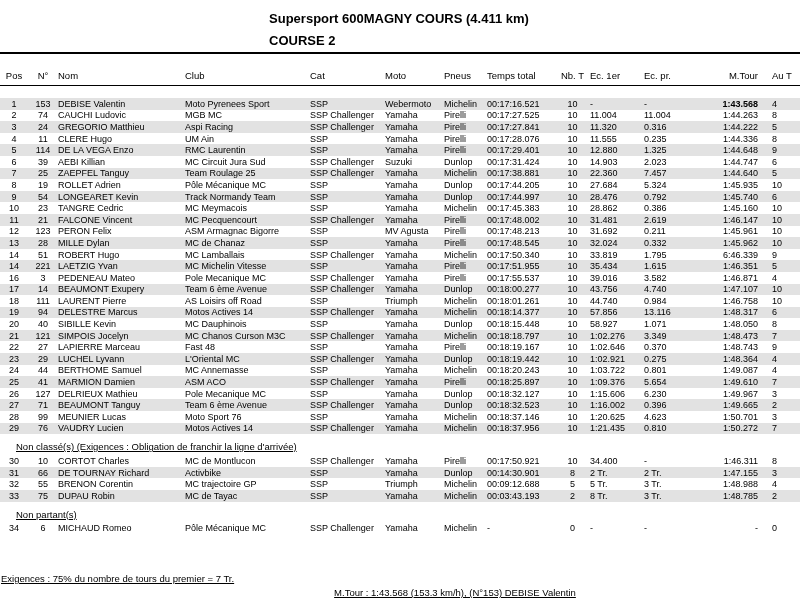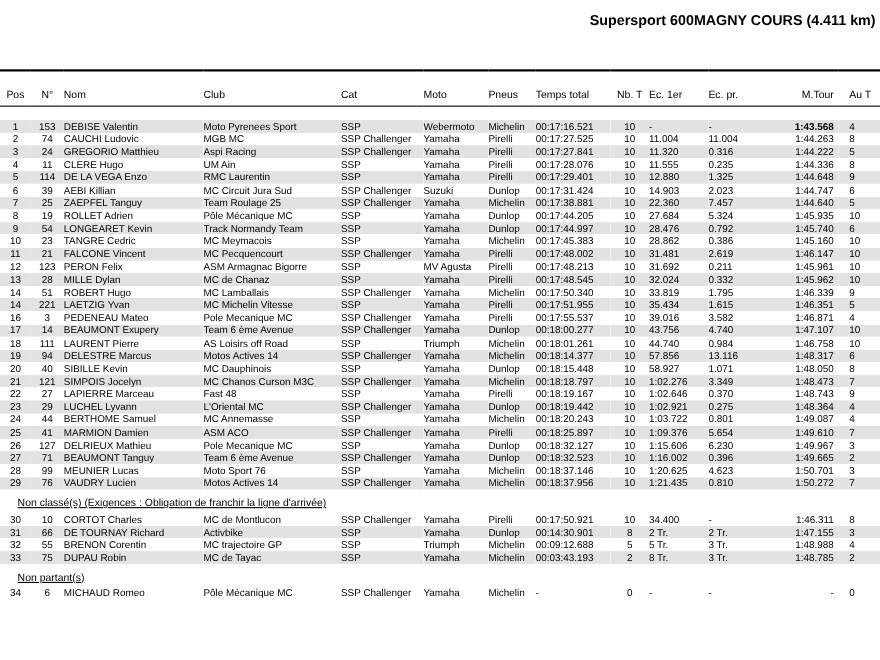--- a/index.html
+++ b/index.html
@@ -5,23 +5,23 @@
   html,body { margin:0; padding:0; background:#fff; }
   .page {
     position: relative;
     width: 800px; height: 600px;
     overflow: hidden;
     background: #fff;
     font-family: "Liberation Sans", sans-serif;
     color: #000;
   }
   .top-header {
-    display: flex; justify-content: flex-end;
+    display: flex; justify-content: center;
     padding: 8px 4px 0 2px;
-    height: 63px; box-sizing: border-box;
+    height: 52px; box-sizing: border-box;
   }
   .top-header .lh1, .top-header .rh1 { font-size: 13px; font-weight: bold; line-height: 22px; }
   .top-header .lh2 { font-size: 13px; font-weight: bold; line-height: 22px; }
   .top-header .rh2 { font-size: 13px; font-weight: normal; line-height: 22px; }
   .top-header .right { text-align: right; }
 
   table.results {
     border-collapse: collapse;
     table-layout: fixed;
     width: 822px;
@@ -61,20 +61,21 @@
   }
 </style>
 </head>
 <body>
 
 <div class="page">
 
   <div class="top-header">
     <div class="left">
       <div class="lh1">Supersport 600</div>
+      <div class="lh2">COURSE 2</div>
     </div>
     <div class="right">
       <div class="rh1">MAGNY COURS (4.411 km)</div>
     </div>
   </div>
 
   <table class="results head">
     <colgroup>
       <col style="width:28px">
         <col style="width:30px">
@@ -311,21 +312,21 @@
           <td class="a-c">51</td>
           <td class="a-l">ROBERT Hugo</td>
           <td class="a-l">MC Lamballais</td>
           <td class="a-l">SSP Challenger</td>
           <td class="a-l">Yamaha</td>
           <td class="a-l">Michelin</td>
           <td class="a-l">00:17:50.340</td>
           <td class="a-c">10</td>
           <td class="a-l">33.819</td>
           <td class="a-l">1.795</td>
-          <td class="a-r">1:46.339</td>
+          <td class="a-r">6:46.339</td>
           <td class="c-aut">9</td>
         </tr>
         <tr class="stripe">
           <td class="a-c">14</td>
           <td class="a-c">221</td>
           <td class="a-l">LAETZIG Yvan</td>
           <td class="a-l">MC Michelin Vitesse</td>
           <td class="a-l">SSP</td>
           <td class="a-l">Yamaha</td>
           <td class="a-l">Pirelli</td>
@@ -661,14 +662,18 @@
           <td class="a-l">-</td>
           <td class="a-c">0</td>
           <td class="a-l">-</td>
           <td class="a-l">-</td>
           <td class="a-r">-</td>
           <td class="c-aut">0</td>
         </tr>
       </tbody>
   </table>
 
+  <div class="footer">
+    <div class="exigences">Exigences : 75% du nombre de tours du premier = 7 Tr.</div>
+    <div class="bestlap">M.Tour : 1:43.568 (153.3 km/h), (N°153) DEBISE Valentin</div>
+  </div>
 
 </div>
 
 </body></html>

